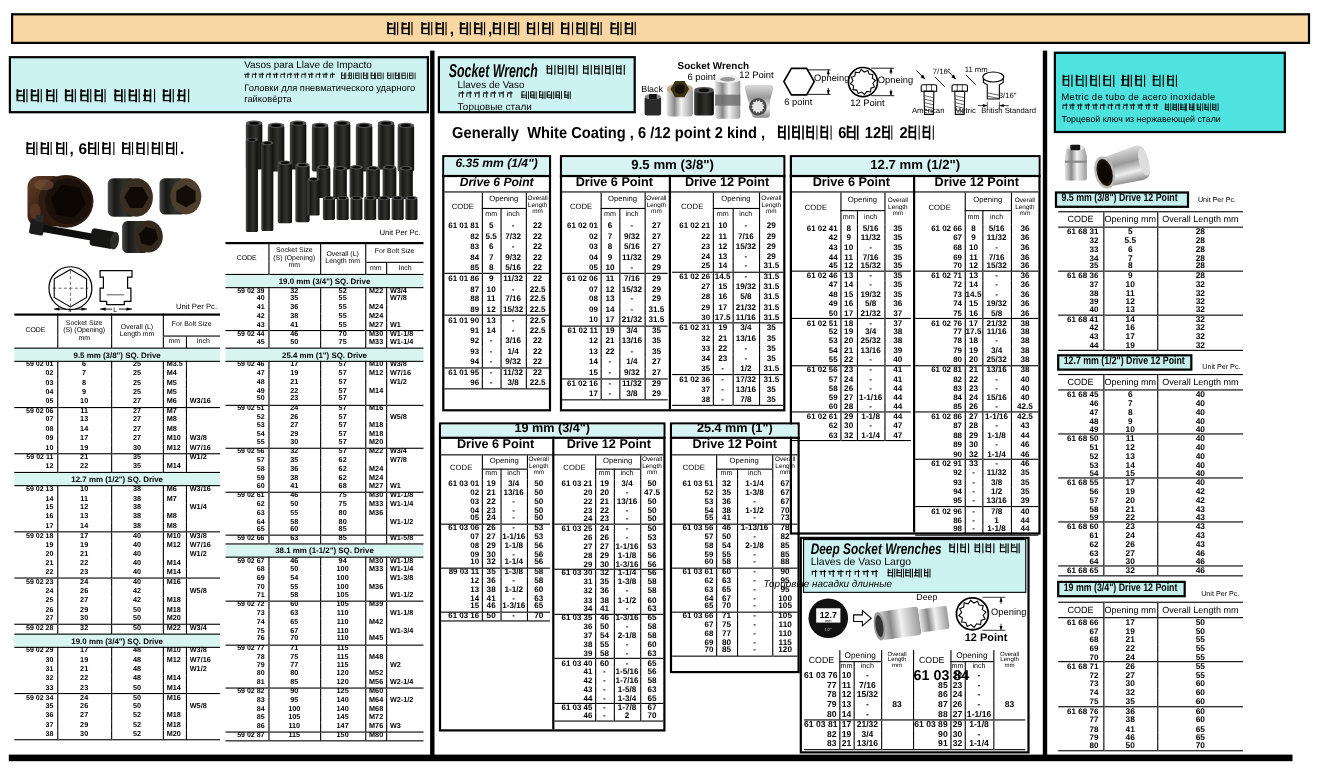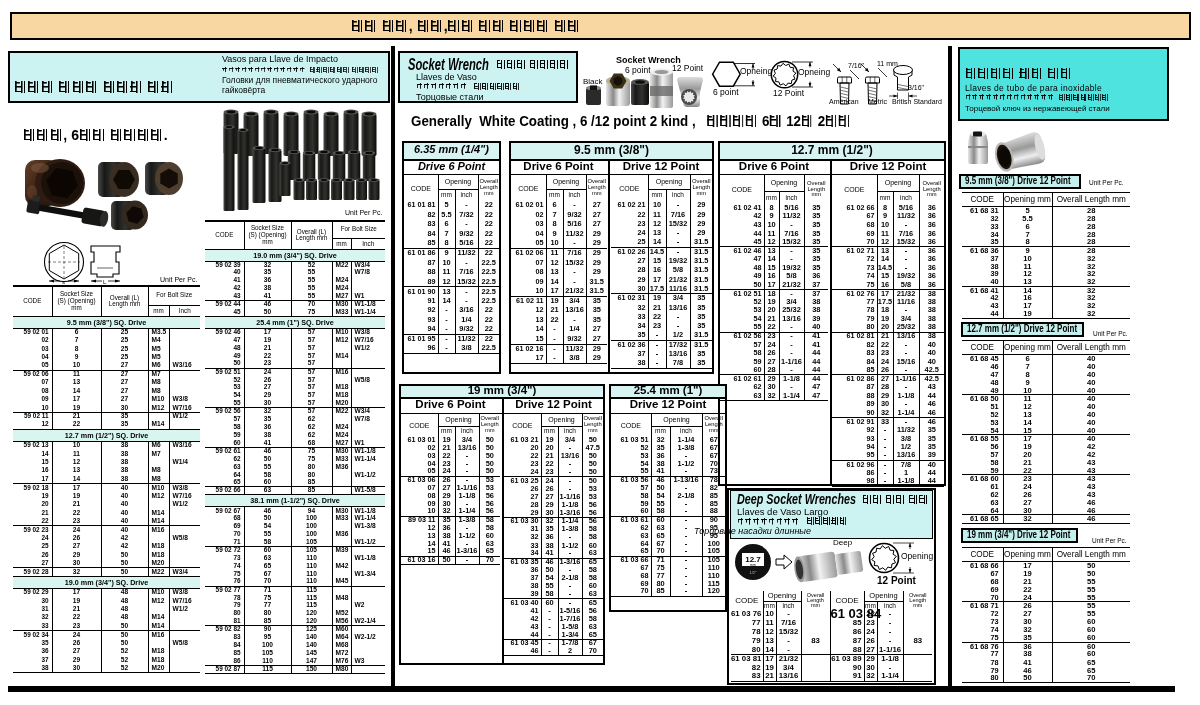--- a/index.html
+++ b/index.html
@@ -2364,21 +2364,21 @@
           <td class="v" style="font-size:7.8px"></td>
           <td class="v c" style="font-size:7.8px">91</td>
           <td class="v" style="font-size:7.8px">32</td>
           <td class="v" style="font-size:7.8px">1-1/4</td>
           <td class="v" style="font-size:7.8px"></td>
         </tr>
       </tbody>
     </table>
 <div class="abs" style="left:958px;top:47px;width:211px;height:74px;background:#4fe3df;border:2px solid #000"></div>
 <div class="abs" style="left:965px;top:67px;"><span class="b i" style="display:inline-block;font-size:13px;white-space:nowrap;"><i class="kg"></i><i class="kg"></i><i class="kg"></i><i class="kg"></i><span style="display:inline-block;width:.3em"></span><i class="kg"></i><i class="kg"></i><span style="display:inline-block;width:.3em"></span><i class="kg"></i><i class="kg"></i></span></div>
-<div class="abs" style="left:965px;top:84px;"><span class="" style="display:inline-block;font-size:8.5px;white-space:nowrap;letter-spacing:.3px">Llaves de tubo de para inoxidable</span></div>
+<div class="abs" style="left:965px;top:84px;"><span class="" style="display:inline-block;font-size:8.5px;white-space:nowrap;letter-spacing:.3px">Metric de tubo de acero inoxidable</span></div>
 <div class="abs" style="left:965px;top:94px;"><span class="" style="display:inline-block;font-size:7.5px;white-space:nowrap;"><i class="jg"></i><i class="jg"></i><i class="jg"></i><i class="jg"></i><i class="jg"></i><i class="jg"></i><i class="jg"></i><i class="jg"></i><i class="jg"></i><i class="jg"></i><i class="jg"></i><i class="jg"></i><i class="jg"></i>&nbsp;&nbsp;<i class="kg"></i><i class="kg"></i><i class="kg"></i><i class="kg"></i><i class="kg"></i><i class="kg"></i><i class="kg"></i></span></div>
 <div class="abs" style="left:965px;top:105px;"><span class="" style="display:inline-block;font-size:8px;white-space:nowrap;">Торцевой ключ из нержавеющей стали</span></div>
 <svg class="abs" style="left:958px;top:122px" width="110" height="52" viewBox="0 0 110 52">
       <defs>
 <linearGradient id="gd" x1="0" y1="0" x2="1" y2="0">
           <stop offset="0" stop-color="#4a4a48"></stop>
           <stop offset=".25" stop-color="#181816"></stop>
           <stop offset=".6" stop-color="#32322f"></stop>
           <stop offset="1" stop-color="#0c0c0a"></stop>
         </linearGradient>

